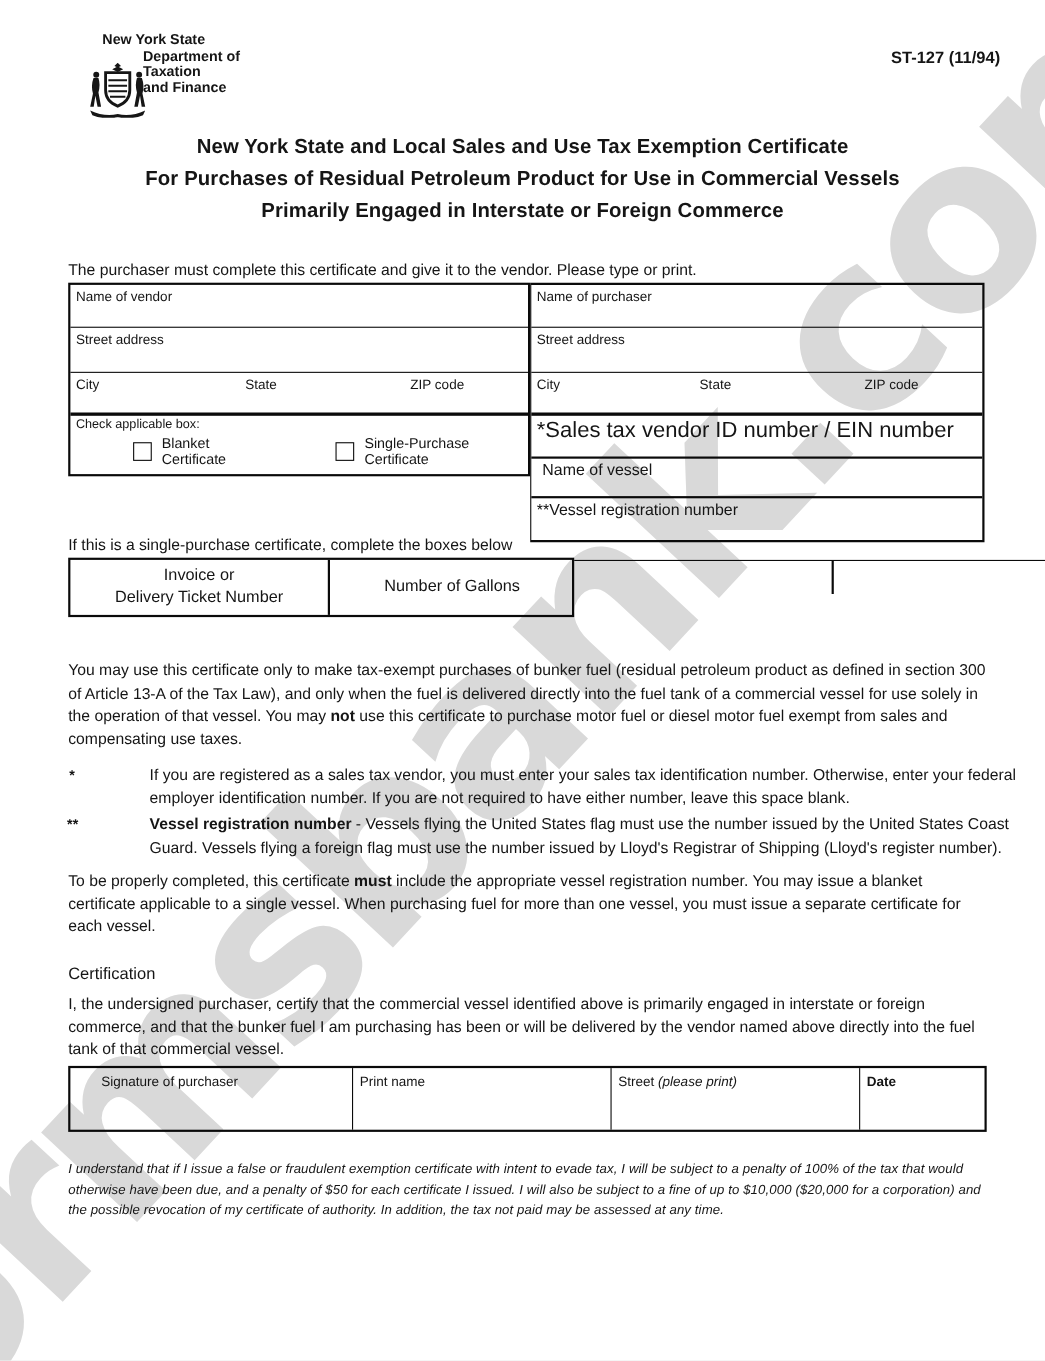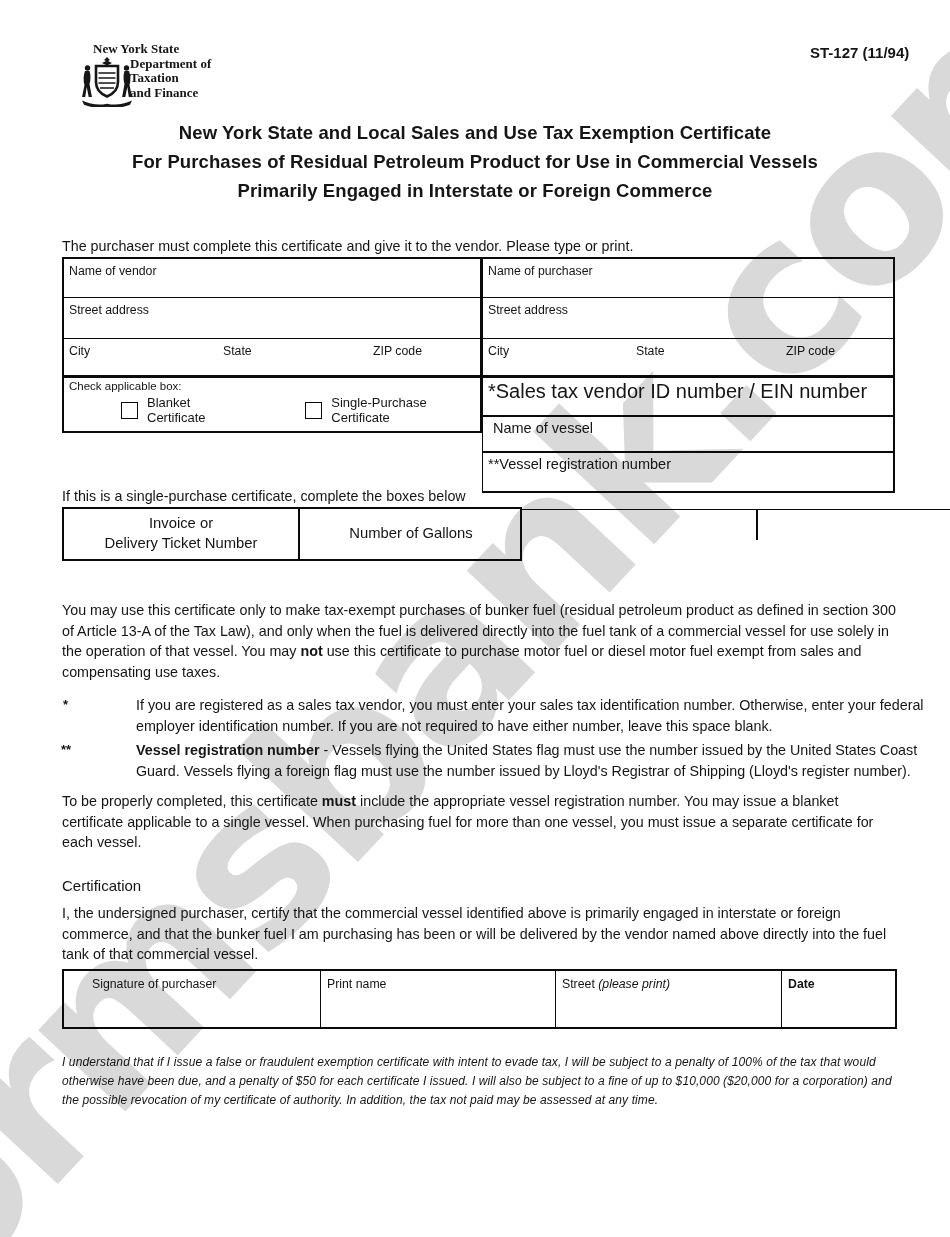--- a/index.html
+++ b/index.html
@@ -85,21 +85,21 @@
         <path d="M29 0 l3 3 -2 1 4 2 -5 2.5 -5-2.5 4-2 -2-1z" fill="#161616"></path>
         <circle cx="9.5" cy="11" r="2.7" fill="#161616"></circle>
         <path d="M7 14 q-2.5 7 -.5 14 l-2.5 12 3.2 0 1.5-10 2 10 3.2 0 -2.4-13 q2-7 0-13z" fill="#161616"></path>
         <circle cx="48.5" cy="11" r="2.7" fill="#161616"></circle>
         <path d="M51 14 q2.5 7 .5 14 l2.5 12 -3.2 0 -1.5-10 -2 10 -3.2 0 2.4-13 q-2-7 0-13z" fill="#161616"></path>
         <path d="M18 9 h22 v16 q0 10 -11 14.5 q-11-4.5 -11-14.5 z" fill="none" stroke="#161616" stroke-width="2.6"></path>
         <path d="M20.5 16 h17 M20.5 21 h17 M20.5 26 h17 M22 31 h14" stroke="#161616" stroke-width="1.7"></path>
         <path d="M4 43.5 q13 6 25 3.2 q12 2.8 25-3.2 l-2 4.2 q-11 4.6 -23 2 q-12 2.6 -23-2 z" fill="#161616"></path>
       </svg>
     </div>
-    <div class="abs agency" style="left:93px; top:42px;font-family:Liberation Serif, serif;">
+    <div class="abs agency" style="left:93px; top:29px;">
       <div>New York State</div>
       <div class="ind">Department of</div>
       <div class="ind">Taxation</div>
       <div class="ind">and Finance</div>
     </div>
     <div class="abs form-no" style="left:810px; top:44px;">ST-127 (11/94)</div>
 
     <div class="abs title" style="left:0; top:118px;">
       <div>New York State and Local Sales and Use Tax Exemption Certificate</div>
       <div>For Purchases of Residual Petroleum Product for Use in Commercial Vessels</div>

